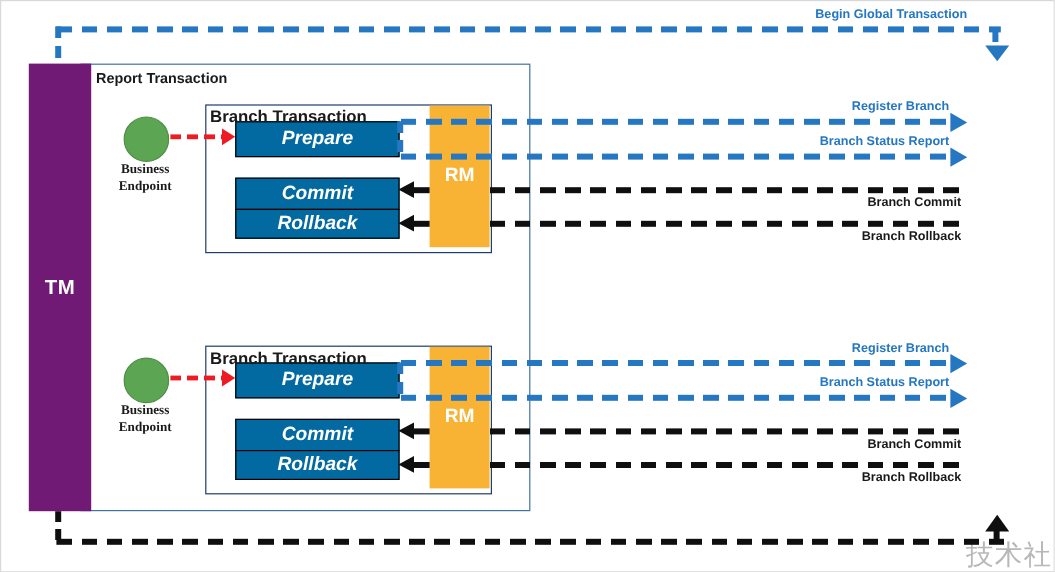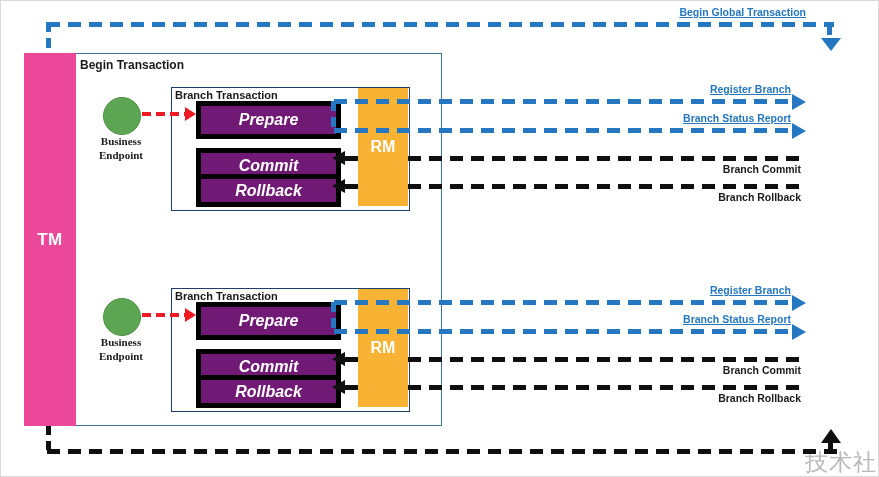--- a/index.html
+++ b/index.html
@@ -4,33 +4,33 @@
 <style>
   html,body{margin:0;padding:0;background:#fff;}
   .canvas{
     position:relative;width:877px;height:475px;background:#fff;
     border:1px solid #d9d9d9;overflow:hidden;
     font-family:"Liberation Sans",sans-serif;
   }
   .abs{position:absolute;}
   
   .global-box{border:1px solid #44729E;background:#fff;z-index:1;}
-  .tm-bar,.tc-bar{background:#ec4899;z-index:4;display:flex;align-items:center;justify-content:center;
+  .tm-bar,.tc-bar{background:#701a75;z-index:4;display:flex;align-items:center;justify-content:center;
     color:#fff;font-weight:bold;font-size:17px;letter-spacing:.5px;}
   .rm-box{background:#F9B334;z-index:2;display:flex;align-items:center;justify-content:center;
     color:#fff;font-weight:bold;font-size:16px;}
   .branch-box{border:1px solid #1F3E67;background:#fff;z-index:1;}
-  .step{background:#701a75;border:5px solid #000000;z-index:2;display:flex;align-items:center;justify-content:center;
+  .step{background:#0369a1;border:1px solid #000000;z-index:2;display:flex;align-items:center;justify-content:center;
     color:#fff;font-weight:bold;font-style:italic;font-size:16px;}
   .circle{width:36px;height:36px;border-radius:50%;background:#5CA653;border:1px solid #4D8F45;z-index:2;}
   
   .title{font-weight:bold;color:#1a1a1a;font-size:12px;z-index:3;}
-  .btitle{font-weight:bold;color:#1a1a1a;font-size:11px;z-index:3;}
+  .btitle{font-weight:bold;color:#1a1a1a;font-size:14px;z-index:3;}
   .biz{font-weight:bold;color:#1a1a1a;font-size:11px;line-height:14px;z-index:3;text-align:center;font-family:Liberation Serif, serif;}
-  .bluelbl{color:#2577C2;font-weight:bold;font-size:10.5px;z-index:5;text-decoration:underline;}
+  .bluelbl{color:#2577C2;font-weight:bold;font-size:10.5px;z-index:5;}
   .blklbl{color:#1a1a1a;font-weight:bold;font-size:10.5px;z-index:5;}
   
   .hdash-blue{height:5px;background:repeating-linear-gradient(90deg,#2577C2 0 13px,transparent 13px 21px);z-index:3;}
   .vdash-blue{width:5px;background:repeating-linear-gradient(180deg,#2577C2 0 10px,transparent 10px 16px);z-index:3;}
   .hdash-black{height:5px;background:repeating-linear-gradient(90deg,#0f0f0f 0 13px,transparent 13px 21px);z-index:3;}
   .vdash-black{width:5px;background:repeating-linear-gradient(180deg,#0f0f0f 0 9px,transparent 9px 15px);z-index:3;}
   .hdash-red{height:4px;background:repeating-linear-gradient(90deg,#EE1B24 0 9px,transparent 9px 14px);z-index:3;}
   .solid-black{background:#0f0f0f;z-index:3;}
   
   .arr-right-blue{width:0;height:0;border-top:8px solid transparent;border-bottom:8px solid transparent;border-left:14px solid #2577C2;z-index:3;}
@@ -42,21 +42,21 @@
   .watermark{color:#b8b8b8;font-size:23px;z-index:0;font-family:"Liberation Serif",serif;letter-spacing:1px;}
 </style>
 </head>
 <body>
 
 <div class="canvas">
 
   <div class="abs watermark" style="left:804px;top:446px;">技术社区</div>
 
   <div class="abs global-box" style="left:66px;top:52px;width:373px;height:371px;"></div>
-  <div class="abs title" style="left:79px;top:57px;">Begin Transaction</div>
+  <div class="abs title" style="left:79px;top:57px;">Report Transaction</div>
 
   <div class="abs tm-bar" style="left:23px;top:52px;width:52px;height:373px;">
     <span>TM</span>
   </div>
 
   <div class="abs vdash-blue" style="left:45px;top:21px;height:31px;"></div>
   <div class="abs hdash-blue" style="left:46px;top:21px;width:787px;"></div>
   <div class="abs vdash-blue" style="left:826px;top:24px;height:14px;"></div>
   <div class="abs arr-down-blue" style="left:820px;top:37px;"></div>
   <div class="abs bluelbl" style="left:645px;top:5px;width:160px;text-align:right;">Begin Global Transaction</div>

